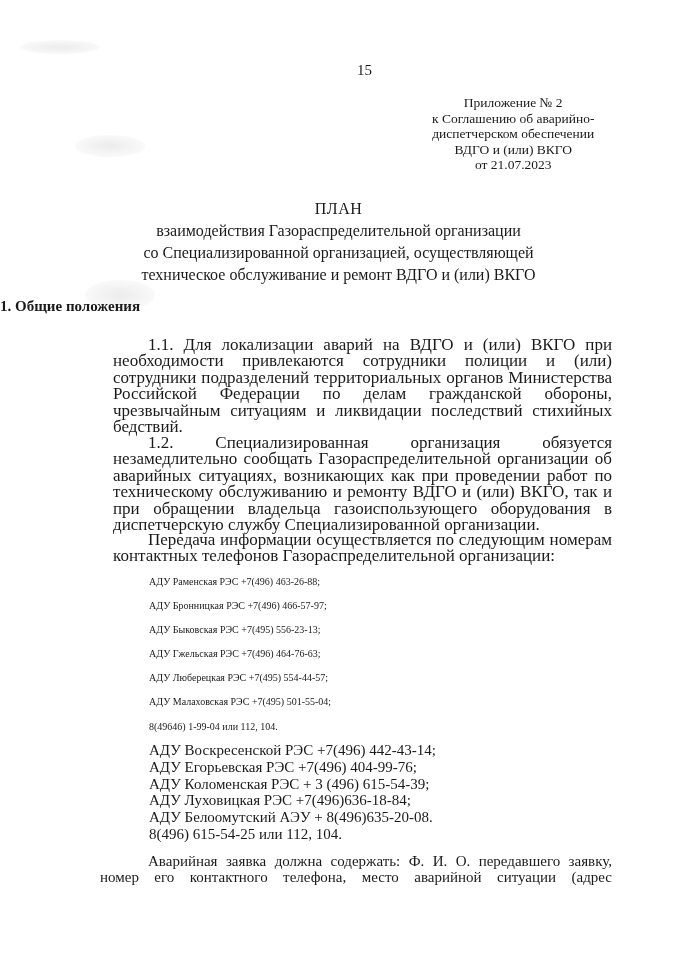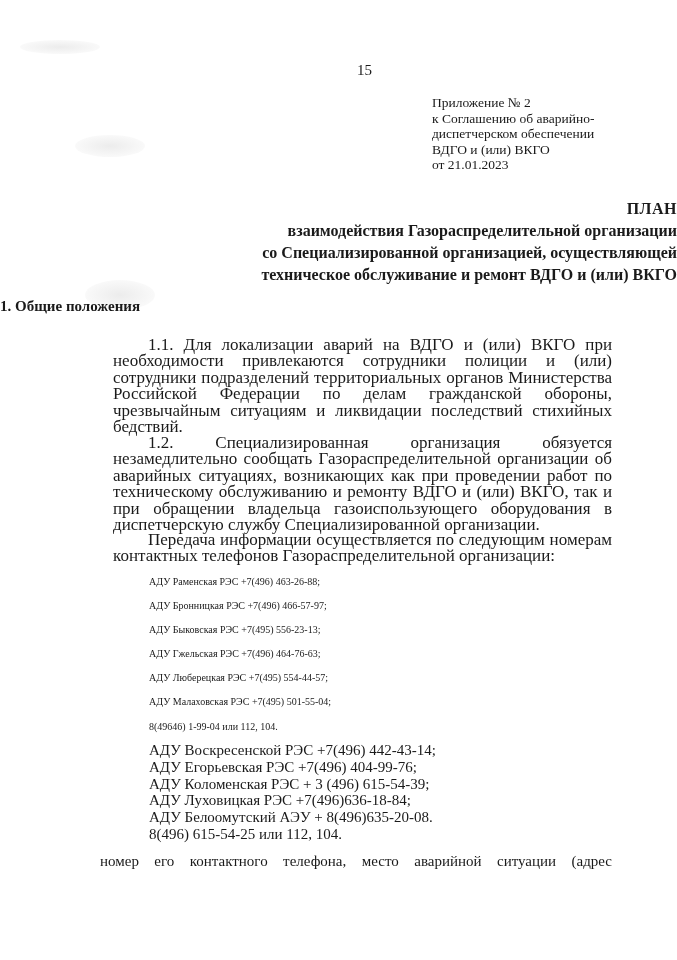--- a/index.html
+++ b/index.html
@@ -5,22 +5,22 @@
     html, body { margin: 0; padding: 0; background: #ffffff; }
     body {
       width: 677px; height: 960px; position: relative; overflow: hidden;
       font-family: "Liberation Serif", "DejaVu Serif", serif;
       color: #1a1a1a;
     }
     .page { position: absolute; left: 0; top: 0; width: 677px; height: 712px; background: #fff; }
     .smudge { position: absolute; border-radius: 50%; background: radial-gradient(ellipse at center, rgba(200,200,200,0.35), rgba(255,255,255,0)); }
     .page-number { position: absolute; left: 357px; top: 62px; font-size: 15px; }
     .appendix { position: absolute; left: 432px; top: 95px; font-size: 13.5px; line-height: 15.5px; }
-    .appendix div { white-space: nowrap; }
-    .title-block { position: absolute; left: 0; width: 677px; top: 198px; text-align: right; font-weight: bold; }
+    .appendix div { white-space: nowrap; text-align: center; }
+    .title-block { position: absolute; left: 0; width: 677px; top: 198px; text-align: center; font-weight: normal; }
     .title-main { font-size: 16px; line-height: 22px; letter-spacing: 0.5px; }
     .title-line { font-size: 16px; line-height: 22px; }
     .section-heading { position: absolute; left: 0; width: 677px; top: 298px; text-align: left; font-weight: bold; font-size: 15px; }
     .text-block { position: absolute; left: 113px; width: 499px; font-size: 17px; line-height: 16.4px; text-align: justify; }
     .para { text-indent: 35px; text-align-last: left; }
     .p11 { top: 337px; }
     .p12 { top: 435px; }
     .p13 { top: 532px; }
     .contacts1 { position: absolute; left: 149px; top: 570px; font-size: 10px; line-height: 24.1px; }
     .contacts2 { position: absolute; left: 149px; top: 742px; font-size: 15px; line-height: 16.8px; }
@@ -36,21 +36,21 @@
   <div class="smudge" style="left:75px;top:135px;width:70px;height:22px;"></div>
   <div class="smudge" style="left:85px;top:280px;width:70px;height:30px;"></div>
 
   <div class="page-number">15</div>
 
   <div class="appendix">
     <div>Приложение № 2</div>
     <div>к Соглашению об аварийно-</div>
     <div>диспетчерском обеспечении</div>
     <div>ВДГО и (или) ВКГО</div>
-    <div>от 21.01.2023</div>
+    <div>от 21.07.2023</div>
   </div>
 
   <div class="title-block">
     <div class="title-main">ПЛАН</div>
     <div class="title-line">взаимодействия Газораспределительной организации</div>
     <div class="title-line">со Специализированной организацией, осуществляющей</div>
     <div class="title-line">техническое обслуживание и ремонт ВДГО и (или) ВКГО</div>
   </div>
 
   <div class="section-heading">1. Общие положения</div>
@@ -78,15 +78,16 @@
   <div class="contacts2">
     <div>АДУ Воскресенской РЭС +7(496) 442-43-14;</div>
     <div>АДУ Егорьевская РЭС +7(496) 404-99-76;</div>
     <div>АДУ Коломенская РЭС + 3 (496) 615-54-39;</div>
     <div>АДУ Луховицкая РЭС +7(496)636-18-84;</div>
     <div>АДУ Белоомутский АЭУ + 8(496)635-20-08.</div>
     <div>8(496) 615-54-25 или 112, 104.</div>
   </div>
 
   <div class="p14">
+    <span class="l1">Аварийная заявка должна содержать: Ф. И. О. передавшего заявку,</span>
     <span class="l1" style="padding-left:0">номер его контактного телефона, место аварийной ситуации (адрес</span>
   </div>
 </div>
 
 </body></html>

